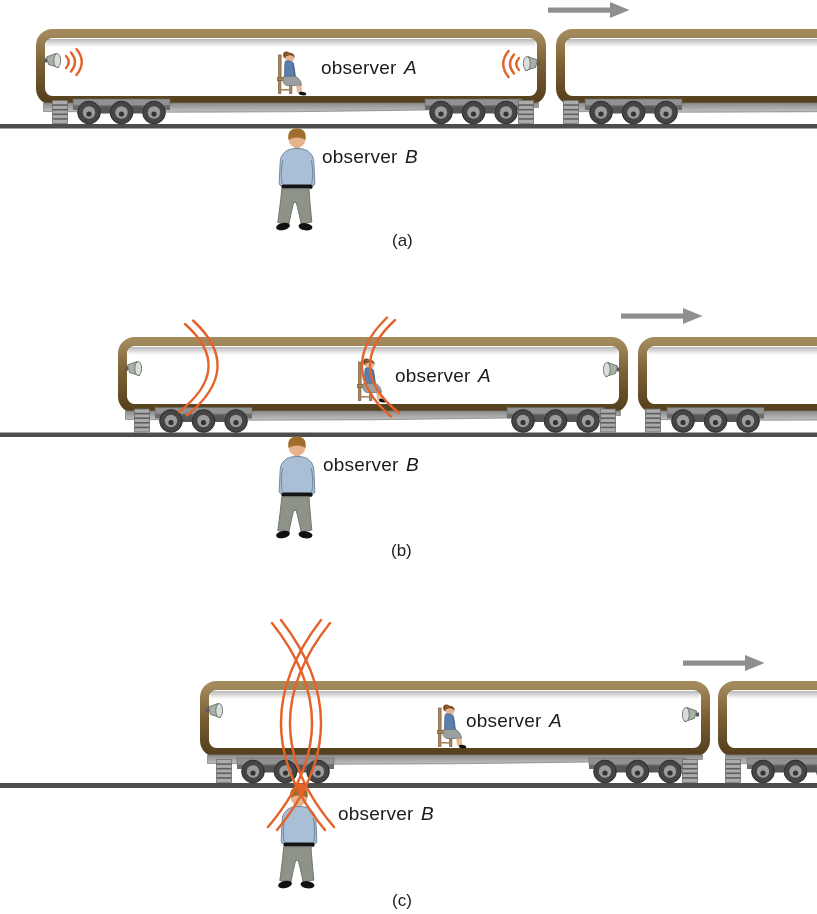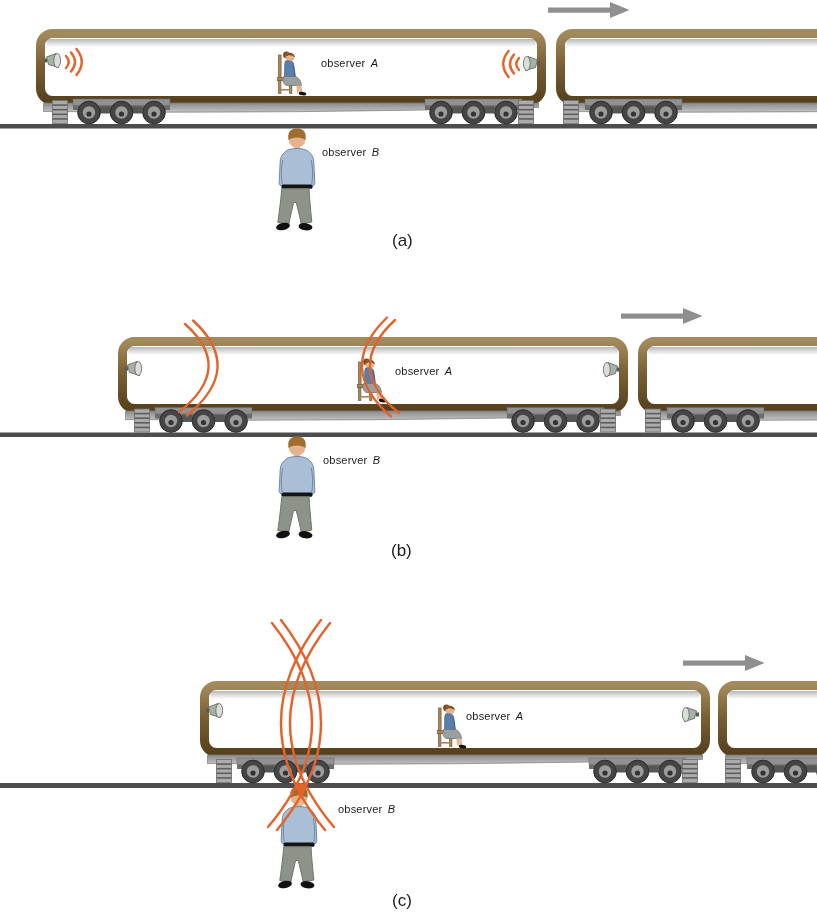--- a/index.html
+++ b/index.html
@@ -1,19 +1,19 @@
 <!DOCTYPE html>
 <html style="--train-brown: #7b6134; --wave-orange: #e4632a; --arrow-gray: #8f8f8f; --ground-gray: #4d4d4d; --shirt-blue: #a9bfd6; --pants-gray: #8e9389; --skin-tan: #e6b38c; --hair-brown: #a06e2c; --observer-a-top-blue: #5b7fad; --skirt-gray: #9aa0a0;"><head>
 <meta charset="utf-8">
 <style>
   html,body{margin:0;padding:0;background:#fff;}
   .stage{position:relative;width:817px;height:914px;background:#ffffff;overflow:hidden;
          font-family:"Liberation Sans",sans-serif;}
   .stage svg{position:absolute;left:0;top:0;}
-  .lbl{position:absolute;font-size:11px;color:#1b1b1b;white-space:nowrap;letter-spacing:.2px;}
+  .lbl{position:absolute;font-size:19px;color:#1b1b1b;white-space:nowrap;letter-spacing:.2px;}
   .lbl i{font-style:italic;margin-left:2px;}
   .cap{position:absolute;font-size:17px;color:#1b1b1b;}
   .wave{stroke:var(--wave-orange);stroke-width:2.4;fill:none;stroke-linecap:round;}
   .groundline{fill:var(--ground-gray);}
   .arrowfill{fill:var(--arrow-gray);}
 </style>
 </head>
 <body>
 
 <div class="stage">

